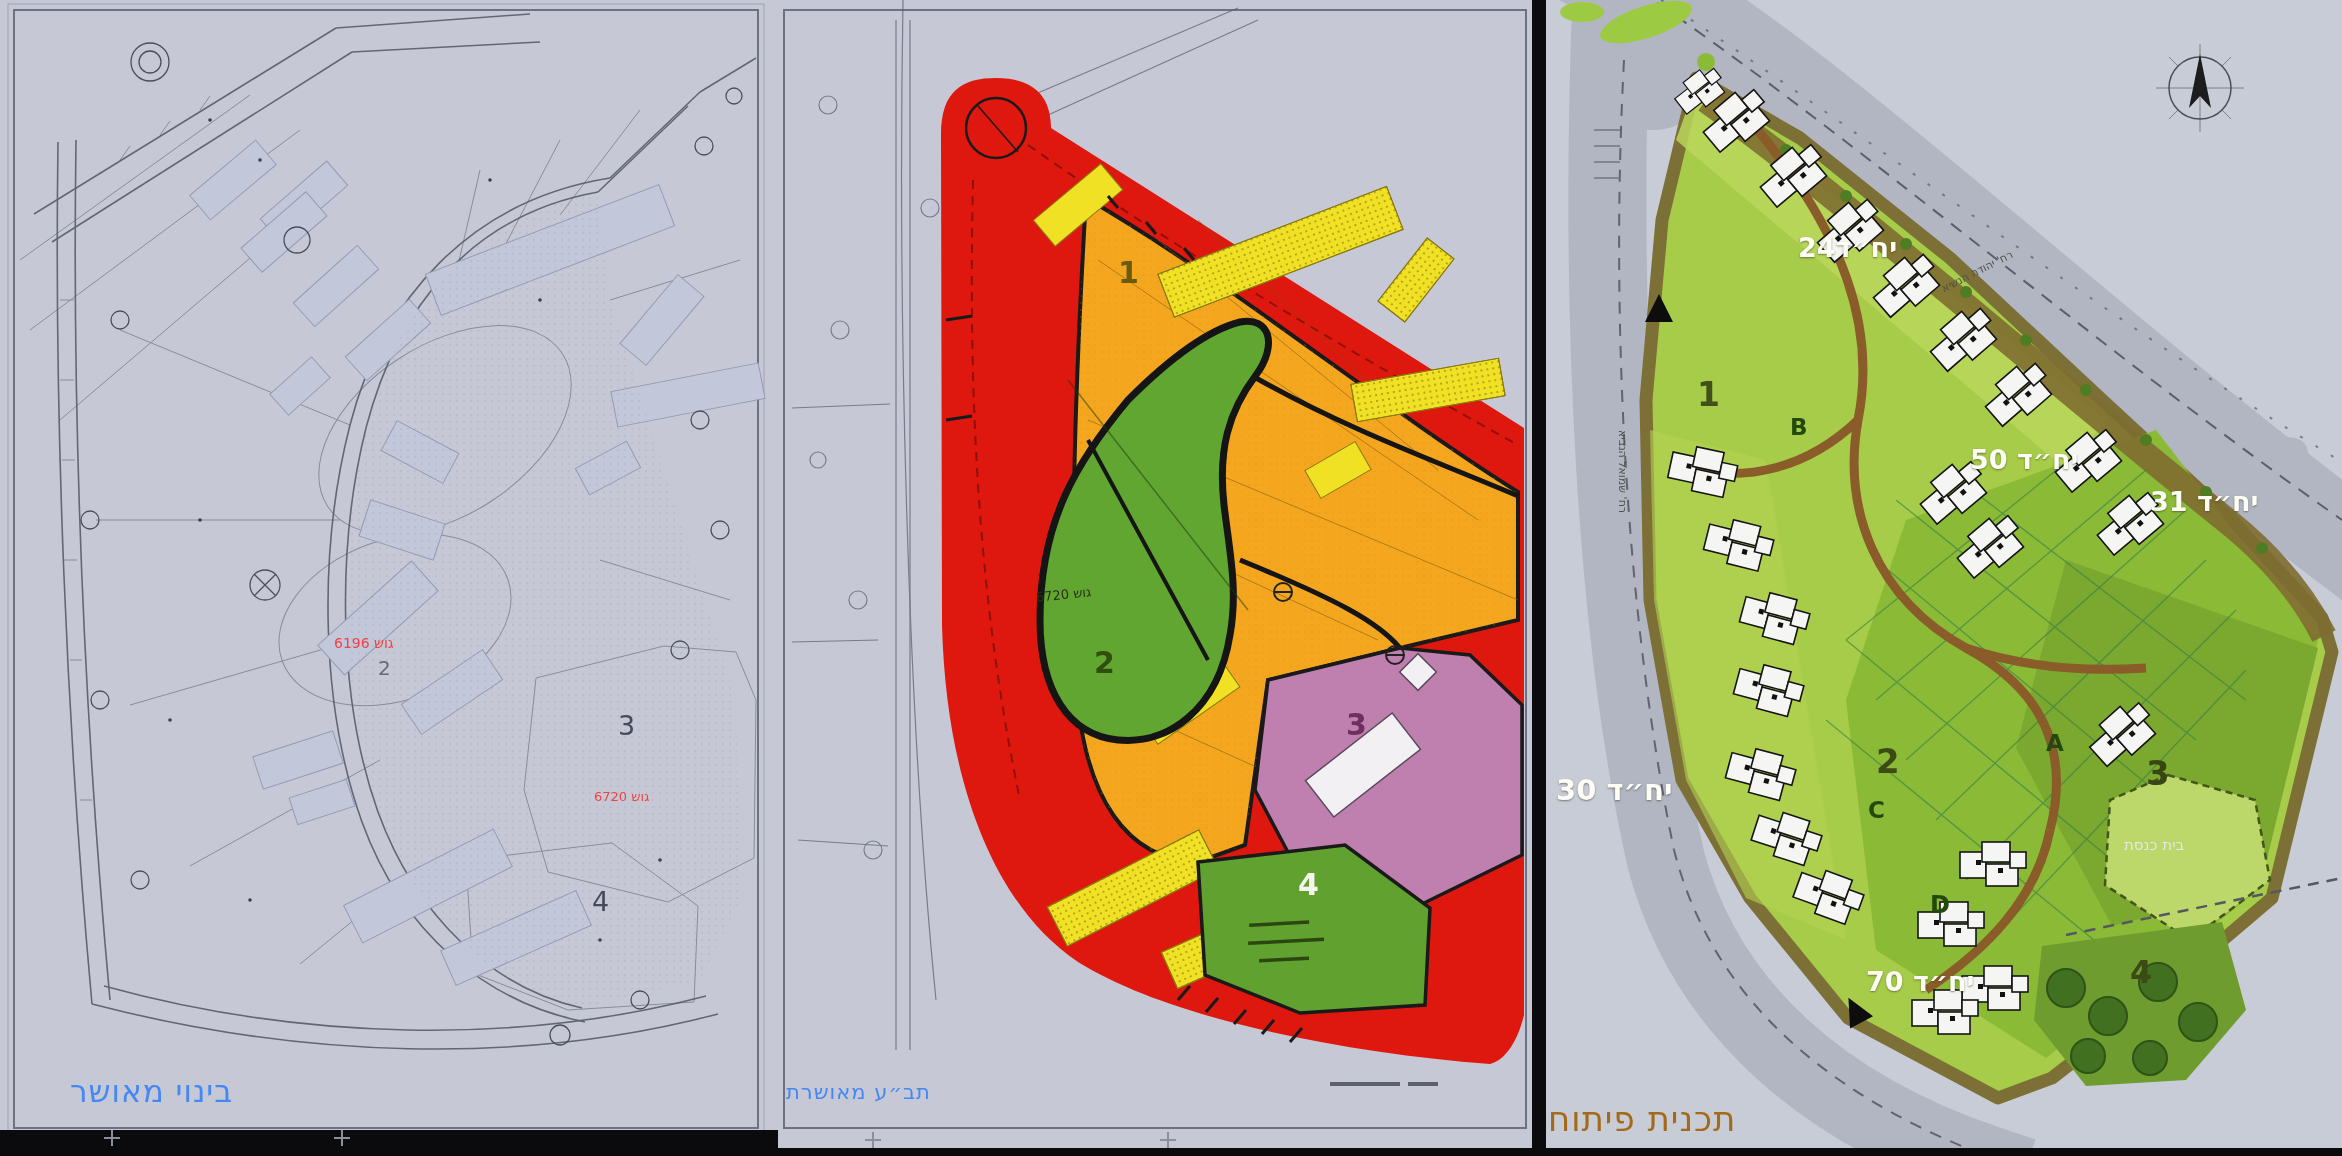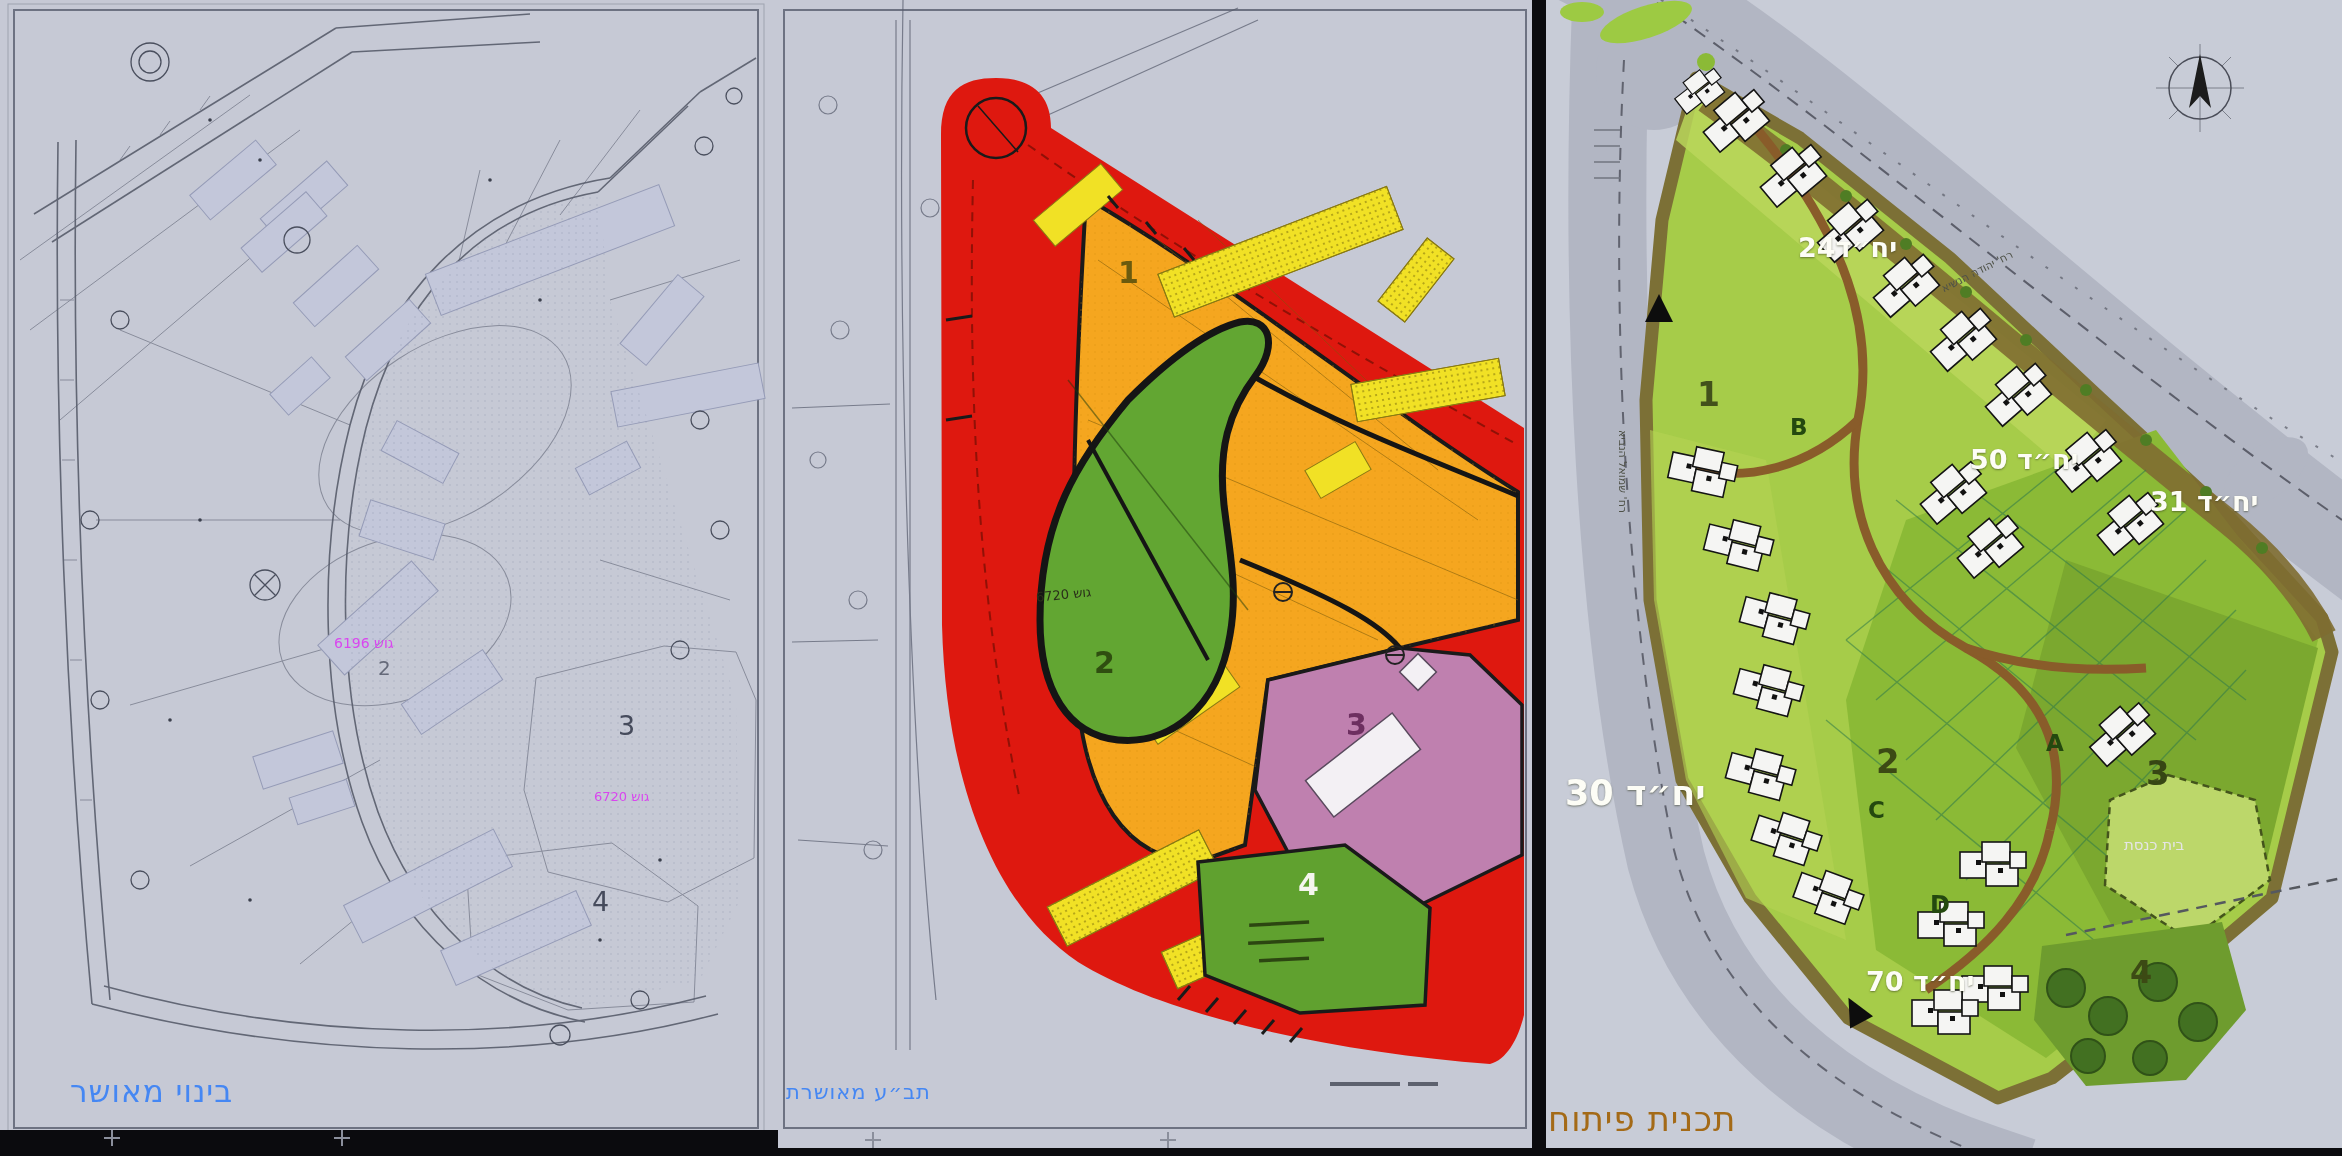--- a/index.html
+++ b/index.html
@@ -6,21 +6,21 @@
   #stage{position:relative;width:2342px;height:1156px;overflow:hidden;background:#0a0a0c;
          font-family:"DejaVu Sans",sans-serif;}
   .panel{position:absolute;top:0;height:1156px;}
   svg{display:block;filter:blur(.35px) saturate(.97);}
   .lbl{position:absolute;white-space:nowrap;line-height:1;pointer-events:none;
        font-family:"DejaVu Sans",sans-serif;}
   .title{color:#3b82f6;letter-spacing:1px;opacity:.92;}
   .units{color:#fdfdf6;font-weight:700;text-shadow:0 1px 2px rgba(50,55,30,.55);text-align:center;}
   .zonenum{font-weight:700;}
   .bletter{font-weight:700;color:#24490f;}
-  .tiny{color:#d946ef;}
+  .tiny{color:#ef4444;}
 </style>
 </head>
 <body>
 
 <div id="stage">
 
   <div class="panel" style="left:0;width:778px;">
   <svg width="778" height="1156" viewBox="0 0 778 1156">
     <defs>
       <pattern id="stipL" width="7" height="7" patternUnits="userSpaceOnUse">
@@ -474,21 +474,21 @@
   <div class="lbl zonenum" style="left:1118px;top:258px;font-size:30px;color:#6a5a0e;">1</div>
   <div class="lbl zonenum" style="left:1094px;top:648px;font-size:30px;color:#2f4e10;">2</div>
   <div class="lbl zonenum" style="left:1346px;top:710px;font-size:30px;color:#6d2f60;">3</div>
   <div class="lbl zonenum" style="left:1298px;top:870px;font-size:30px;color:#f5f5ee;">4</div>
   <div class="lbl" style="left:1036px;top:588px;font-size:13px;color:#2a2f1a;transform:rotate(-6deg);">גוש 6720</div>
 
   <div class="lbl title" style="left:1548px;top:1102px;font-size:34px;color:#a16207;">תכנית פיתוח</div>
   <div class="lbl units" style="left:1798px;top:234px;font-size:27px;">יח״ד24</div>
   <div class="lbl units" style="left:1970px;top:406px;font-size:27px;margin-top:40px;">יח״ד 50</div>
   <div class="lbl units" style="left:2150px;top:488px;font-size:27px;">יח״ד 31</div>
-  <div class="lbl units" style="left:1556px;top:776px;font-size:35px;margin-left:9px;">יח״ד 30</div>
+  <div class="lbl units" style="left:1556px;top:776px;font-size:29px;">יח״ד 30</div>
   <div class="lbl units" style="left:1866px;top:968px;font-size:27px;">יח״ד 70</div>
   <div class="lbl zonenum" style="left:1697px;top:378px;font-size:33px;color:#42511b;">1</div>
   <div class="lbl zonenum" style="left:1876px;top:744px;font-size:34px;color:#3c4a14;">2</div>
   <div class="lbl zonenum" style="left:2146px;top:756px;font-size:34px;color:#374614;">3</div>
   <div class="lbl zonenum" style="left:2130px;top:956px;font-size:32px;color:#3c4a14;">4</div>
   <div class="lbl bletter" style="left:2046px;top:732px;font-size:23px;">A</div>
   <div class="lbl bletter" style="left:1790px;top:416px;font-size:23px;">B</div>
   <div class="lbl bletter" style="left:1868px;top:799px;font-size:23px;">C</div>
   <div class="lbl bletter" style="left:1930px;top:893px;font-size:24px;">D</div>
   <div class="lbl" style="left:2124px;top:838px;font-size:15px;color:#e5e5e5;">בית כנסת</div>

